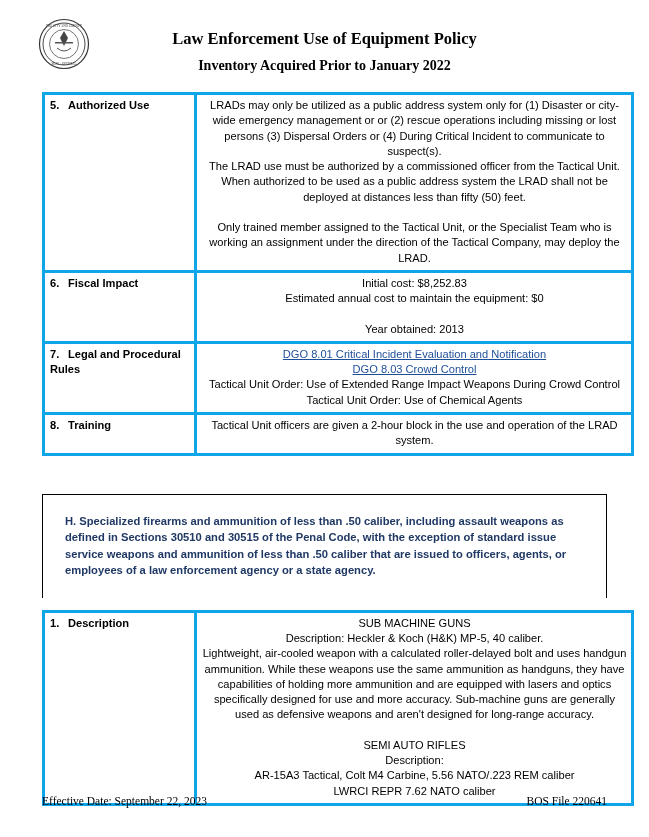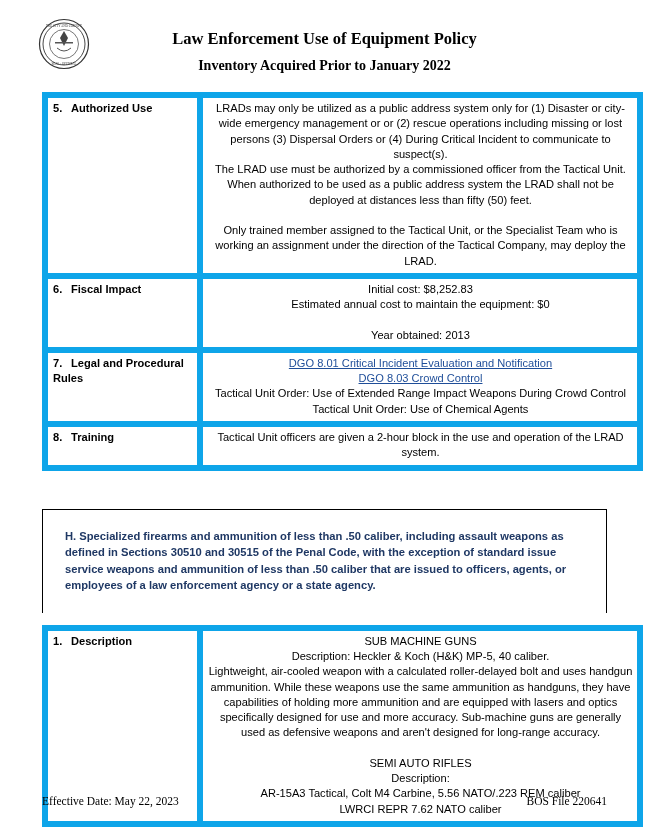--- a/index.html
+++ b/index.html
@@ -61,21 +61,21 @@
   }
 
   
   table.policy {
     border-collapse: collapse;
     width: 565px;
     table-layout: fixed;
     margin: 0;
   }
   table.policy td {
-    border: 6px solid #0ea5e9;
+    border: 3px solid #0ea5e9;
     vertical-align: top;
     font-size: 11.1px;
     line-height: 15.3px;
     padding: 3px 4px 4px 5px;
   }
   td.label-cell {
     width: 140px;
     font-weight: bold;
     padding-left: 6px;
   }
@@ -214,17 +214,17 @@
           <p class="p">SEMI AUTO RIFLES</p>
           <p class="p">Description:</p>
           <p class="p">AR-15A3 Tactical, Colt M4 Carbine, 5.56 NATO/.223 REM caliber</p>
           <p class="p">LWRCI REPR 7.62 NATO caliber</p>
         </td>
       </tr>
     </tbody>
   </table>
 
   <div class="footer">
-    <span>Effective Date: May 22, 2023</span>
+    <span>Effective Date: September 22, 2023</span>
     <span>BOS File 220641</span>
   </div>
 
 </div>
 
 </body></html>

